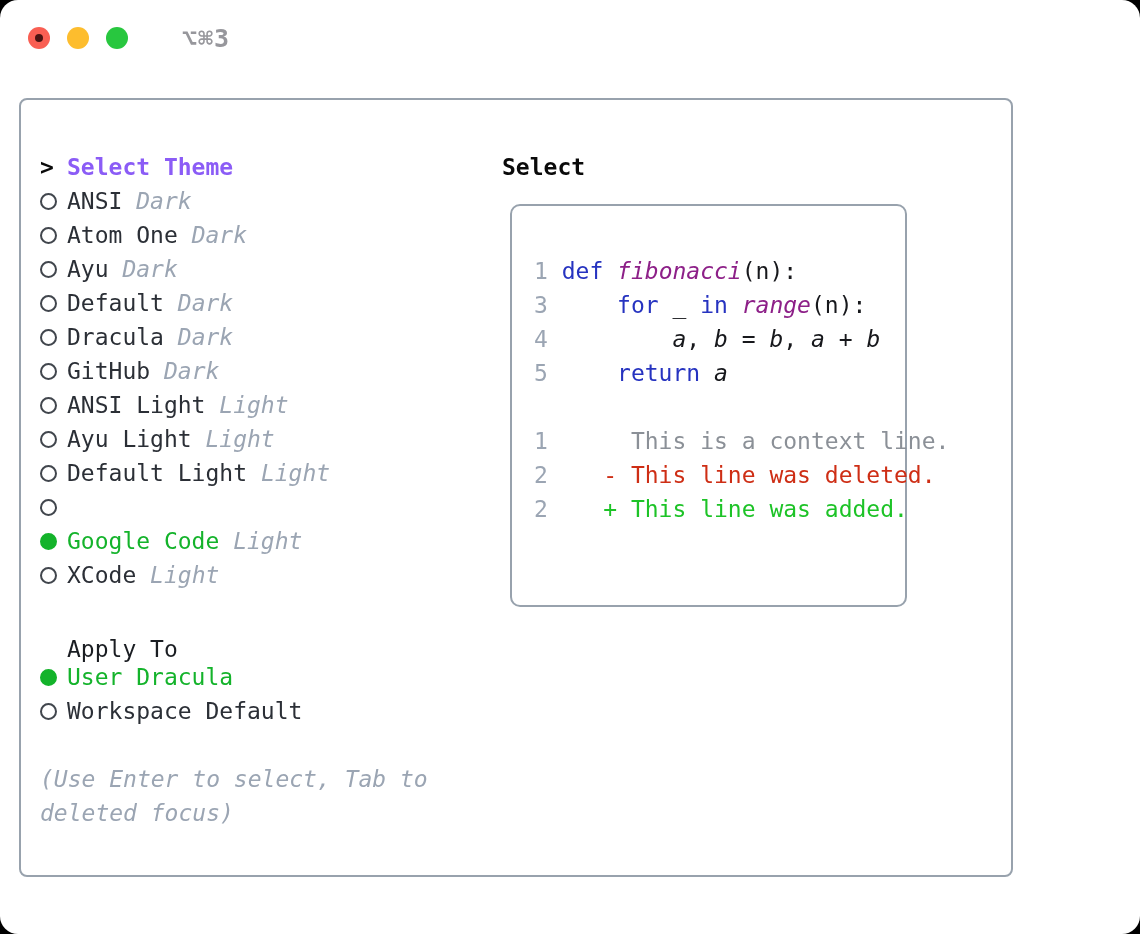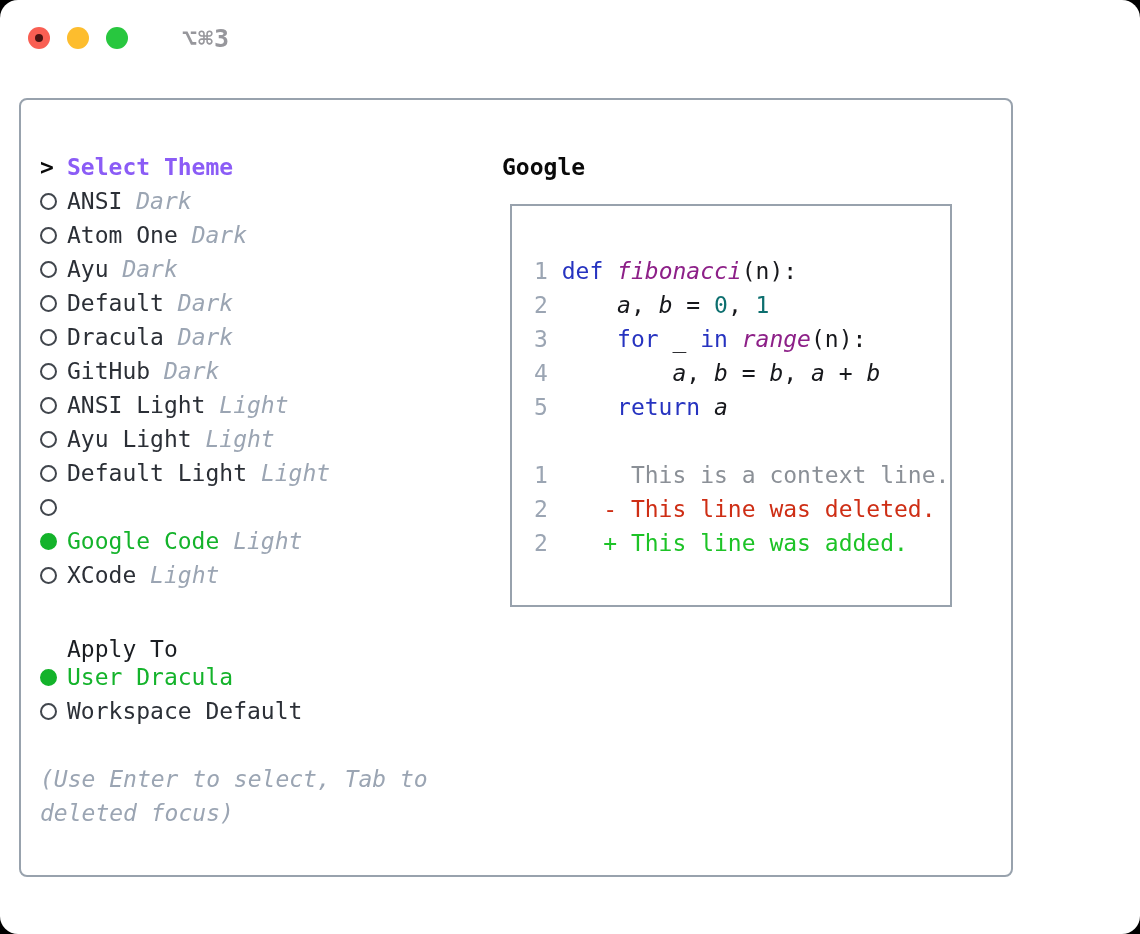--- a/index.html
+++ b/index.html
@@ -37,22 +37,22 @@
   .arrow{color:#0a0a0a;font-weight:700;}
   .header-label{font-weight:700;color:#8b5cf6;}
   .item-name{color:#2b2f36;}
   .item-name.selected{color:var(--accent-green);}
   .suffix{color:var(--muted);font-style:italic;}
   .apply-label{color:#1a1d22;margin-top:12px;}
   .hint-line{color:var(--muted);font-style:italic;height:34px;display:flex;align-items:center;white-space:pre;}
 
   .preview-label{position:absolute;left:481px;top:50px;height:34px;display:flex;align-items:center;
                  font-weight:700;color:#0a0a0a;font-size:23px;}
-  .preview-box{position:absolute;left:489px;top:104px;width:442px;height:403px;
-               border:2px solid var(--border-gray);border-radius:0;box-sizing:border-box;background:#fff;}
+  .preview-box{position:absolute;left:489px;top:104px;width:397px;height:403px;
+               border:2px solid var(--border-gray);border-radius:10px;box-sizing:border-box;background:#fff;}
   .code{position:absolute;left:22px;top:48px;font-size:23px;line-height:34px;}
   .code-row{height:34px;white-space:pre;}
   .lnum{display:inline-block;width:2ch;color:var(--muted);}
   .seg-kwd{color:var(--code-keyword);}
   .seg-typ{color:var(--code-function);font-style:italic;}
   .seg-pln{color:#17181c;}
   .seg-var{color:#17181c;font-style:italic;}
   .seg-lit{color:var(--code-literal);}
   .seg-ctx{color:var(--diff-context);}
   .seg-del{color:var(--diff-deleted);}
@@ -100,25 +100,24 @@
           <div class="row"><span class="bullet"><span class="circle filled"></span></span><span class="item-name selected">User Dracula</span></div>
           <div class="row"><span class="bullet"><span class="circle"></span></span><span class="item-name">Workspace Default</span></div>
         </div>
       <div class="row"></div>
       <div id="hint">
           <div class="hint-line">(Use Enter to select, Tab to</div>
           <div class="hint-line">deleted focus)</div>
         </div>
     </div>
 
-    <div class="preview-label">Google</div>
+    <div class="preview-label">Select</div>
     <div class="preview-box">
       <div class="code" id="code">
           <div class="code-row"><span class="lnum">1</span><span class="seg-kwd">def</span><span class="seg-pln"> </span><span class="seg-typ">fibonacci</span><span class="seg-pln">(n):</span></div>
-          <div class="code-row"><span class="lnum">2</span><span class="seg-pln">    </span><span class="seg-var">a</span><span class="seg-pln">, </span><span class="seg-var">b</span><span class="seg-pln"> = </span><span class="seg-lit">0</span><span class="seg-pln">, </span><span class="seg-lit">1</span></div>
           <div class="code-row"><span class="lnum">3</span><span class="seg-pln">    </span><span class="seg-kwd">for</span><span class="seg-pln"> _ </span><span class="seg-kwd">in</span><span class="seg-pln"> </span><span class="seg-typ">range</span><span class="seg-pln">(n):</span></div>
           <div class="code-row"><span class="lnum">4</span><span class="seg-pln">        </span><span class="seg-var">a</span><span class="seg-pln">, </span><span class="seg-var">b</span><span class="seg-pln"> = </span><span class="seg-var">b</span><span class="seg-pln">, </span><span class="seg-var">a</span><span class="seg-pln"> + </span><span class="seg-var">b</span></div>
           <div class="code-row"><span class="lnum">5</span><span class="seg-pln">    </span><span class="seg-kwd">return</span><span class="seg-pln"> </span><span class="seg-var">a</span></div>
           <div class="code-row"><span class="lnum"></span></div>
           <div class="code-row"><span class="lnum">1</span><span class="seg-ctx">     This is a context line.</span></div>
           <div class="code-row"><span class="lnum">2</span><span class="seg-del">   - This line was deleted.</span></div>
           <div class="code-row"><span class="lnum">2</span><span class="seg-add">   + This line was added.</span></div>
         </div>
     </div>
   </div>

